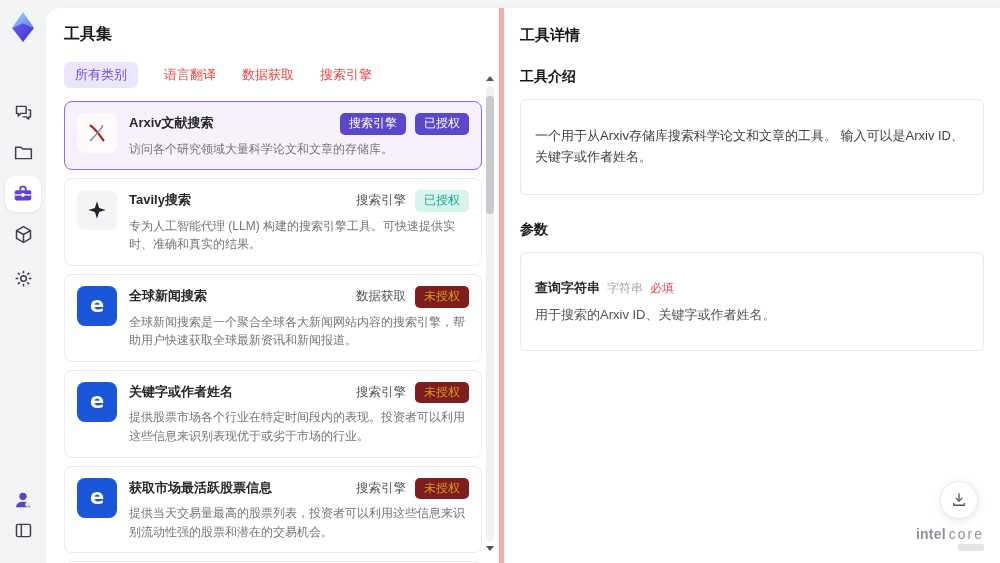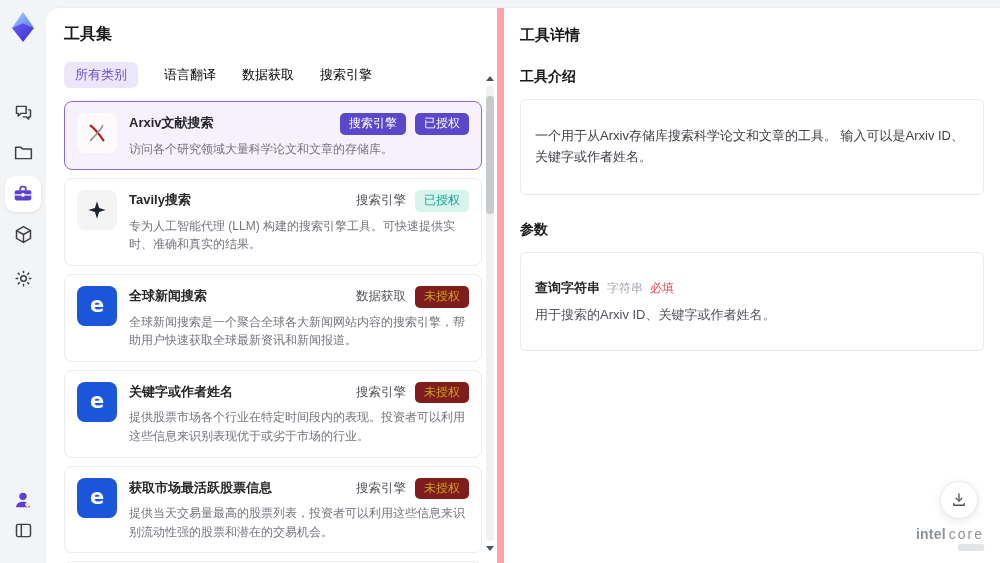--- a/index.html
+++ b/index.html
@@ -15,24 +15,24 @@
   .rail-chat   { top:100px; width:24px; height:24px; }
   .rail-folder { top:140px; width:24px; height:24px; }
   .rail-brief  { top:176px; width:36px; height:36px; background:#ffffff; border-radius:10px; box-shadow:0 1px 3px rgba(0,0,0,.08); }
   .rail-cube   { top:222px; width:24px; height:24px; }
   .rail-gear   { top:266px; width:24px; height:24px; }
   .rail-user   { top:488px; width:24px; height:24px; }
   .rail-panel  { top:518px; width:24px; height:24px; }
   
   .main { position:absolute; left:46px; top:8px; width:954px; height:555px; background:#ffffff; border-top-left-radius:14px; display:flex; overflow:hidden; box-shadow:0 0 0 1px rgba(0,0,0,.02); }
   
-  .left-col { position:relative; width:458px; flex:none; border-right:7px solid #fca5a5; padding:16px 0 0 18px; }
+  .left-col { position:relative; width:458px; flex:none; border-right:5px solid #fca5a5; padding:16px 0 0 18px; }
   .page-title { font-size:16px; font-weight:bold; color:#18181b; }
   .tabs { display:flex; gap:26px; margin-top:17px; font-size:13px; }
-  .tab { color:#000000; cursor:pointer; padding:4px 0; white-space:nowrap; }
+  .tab { color:#ef4444; cursor:pointer; padding:4px 0; white-space:nowrap; }
   .tab.active { background:#ece6fb; color:#6a4fd0; padding:4px 11px; border-radius:6px; }
   .tool-list { margin-top:13px; width:418px; height:462px; overflow:hidden; }
   .card { display:flex; gap:12px; border:1px solid #ececf0; border-radius:8px; background:#fff; padding:11px 12px; margin-bottom:8px; cursor:pointer; }
   .card.selected { border:1px solid #8b6ce0; background:#f6f1fd; }
   .tool-icon { flex:none; width:40px; height:40px; border-radius:8px; background:#f4f4f5; display:grid; place-items:center; }
   .tool-icon.arxiv { background:#fdfafc; }
   .tool-icon.blue { background:#1b55d9; }
   .blue-glyph { color:#fff; font-size:21px; font-weight:bold; line-height:1; font-family:"DejaVu Sans",sans-serif; }
   .tool-body { flex:1; min-width:0; }
   .tool-head { display:flex; align-items:flex-start; }

